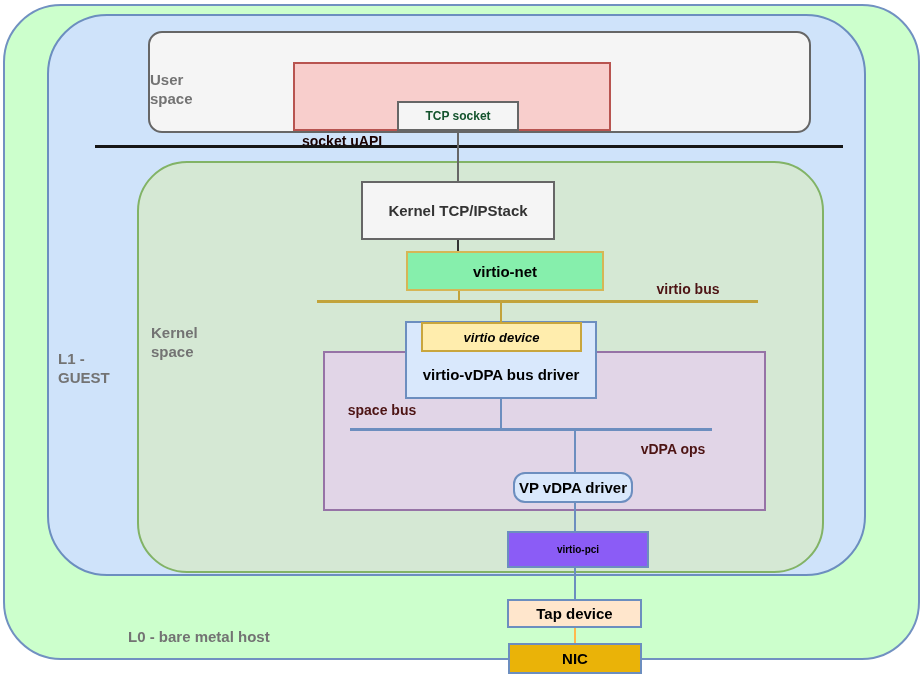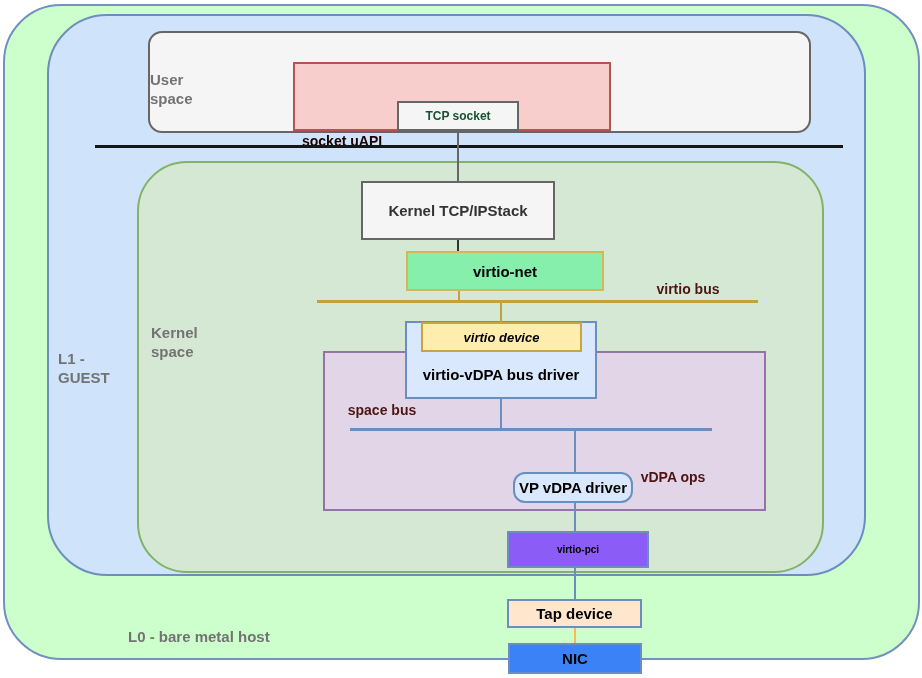--- a/index.html
+++ b/index.html
@@ -45,41 +45,41 @@
   #virtio-bus-line{left:317px;top:300px;width:441px;height:3px;background:#c2a33b;z-index:4;}
   #vdpa-ops-box{left:323px;top:351px;width:443px;height:160px;background:#e1d5e7;border:2px solid #9673a6;z-index:3;}
   #virtio-vdpa-box{left:405px;top:321px;width:192px;height:78px;background:#d9e8fc;border-color:#6c8ebf;font-size:15px;z-index:4;align-items:flex-end;padding-bottom:14px;}
   #virtio-device-box{left:421px;top:322px;width:161px;height:30px;background:#ffedad;border-color:#c9a63d;font-size:13px;z-index:5;font-style:italic;}
   #vdpa-bus-line{left:350px;top:428px;width:362px;height:3px;background:#6c8ebf;z-index:4;}
   #vp-vdpa-box{left:513px;top:472px;width:120px;height:31px;background:#d9e8fc;border-color:#6c8ebf;font-size:15px;z-index:5;border-radius:12px;}
   #virtio-pci-box{left:507px;top:531px;width:142px;height:37px;background:#8b5cf6;border-color:#6c8ebf;font-size:10px;z-index:5;}
 
   
   #tap-device-box{left:507px;top:599px;width:135px;height:29px;background:#ffe6cc;border-color:#6c8ebf;font-size:15px;z-index:5;}
-  #nic-box{left:508px;top:643px;width:134px;height:31px;background:#3b82f6;border-color:#6c8ebf;font-size:15px;z-index:5;}
+  #nic-box{left:508px;top:643px;width:134px;height:31px;background:#eab308;border-color:#6c8ebf;font-size:15px;z-index:5;}
 
   
   #conn-tcp-kernel{left:457px;top:131px;width:2px;height:51px;background:#666;}
   #conn-kernel-vnet{left:457px;top:240px;width:2px;height:11px;background:#333;}
   #conn-vnet-bus{left:458px;top:291px;width:2px;height:10px;background:#c2a33b;}
   #conn-bus-vdevice{left:500px;top:302px;width:2px;height:20px;background:#c2a33b;}
   #conn-vdpabox-bus{left:500px;top:399px;width:2px;height:30px;background:#6c8ebf;}
   #conn-bus-vp{left:574px;top:430px;width:2px;height:42px;background:#6c8ebf;}
   #conn-vp-pci{left:574px;top:503px;width:2px;height:28px;background:#6c8ebf;}
   #conn-pci-tap{left:574px;top:568px;width:2px;height:31px;background:#6c8ebf;}
   #conn-tap-nic{left:574px;top:628px;width:2px;height:15px;background:#ffb84d;}
 
   
   #user-space-label{left:150px;top:70px;width:66px;}
   #l1-guest-label{left:58px;top:349px;width:70px;}
   #kernel-space-label{left:151px;top:323px;width:66px;}
   #l0-host-label{left:128px;top:627px;width:172px;}
   #virtio-bus-label{left:638px;top:281px;width:100px;}
   #vdpa-bus-label{left:332px;top:402px;width:100px;}
-  #vdpa-ops-label{left:623px;top:441px;width:100px;margin-top:28px;}
+  #vdpa-ops-label{left:623px;top:441px;width:100px;}
 </style>
 </head>
 <body>
 
 <div class="abs region" id="l0-host"></div>
 <div class="abs region" id="l1-guest"></div>
 <div class="abs" id="user-space-box"></div>
 <div class="abs" id="kernel-space-box"></div>
 
 <div class="abs" id="separator-line"></div>

